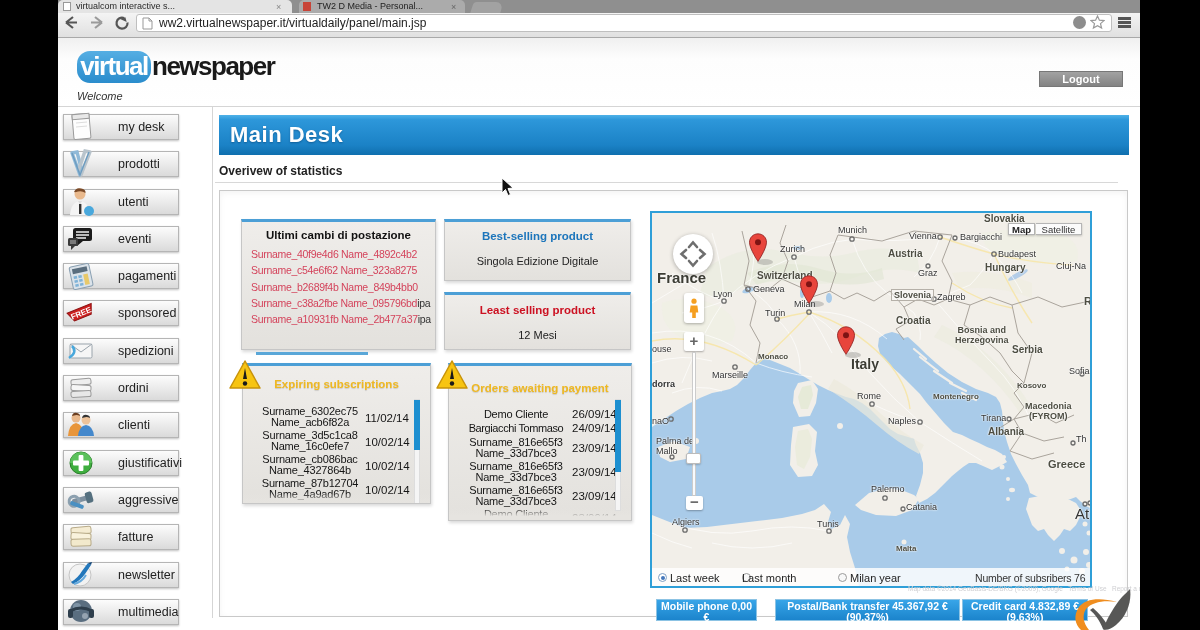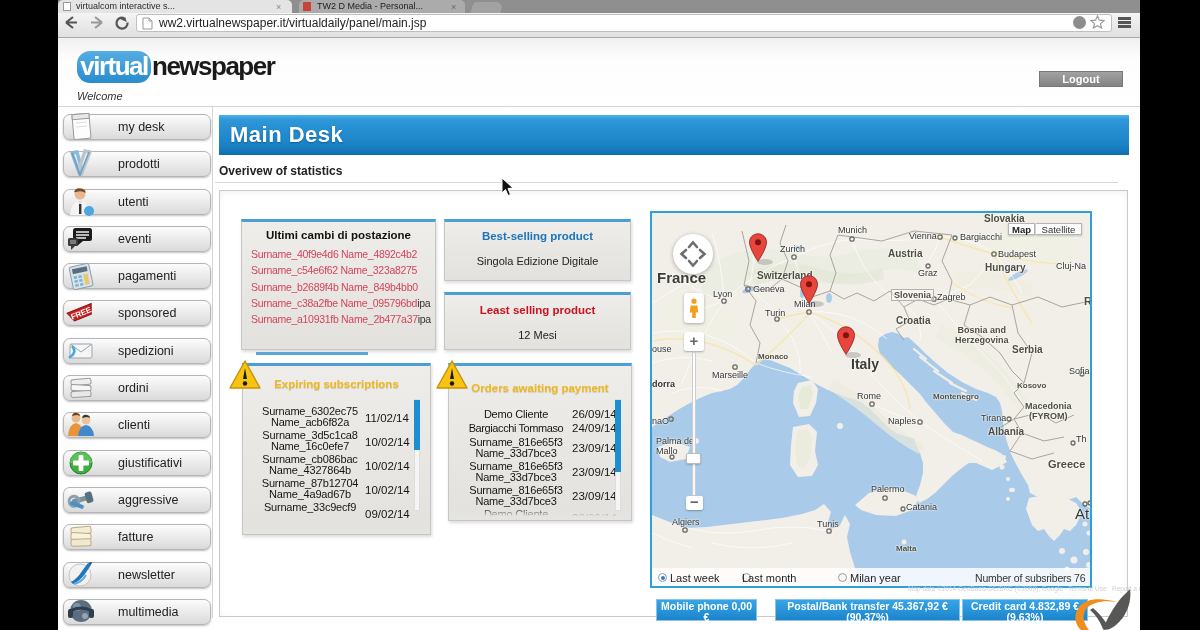--- a/index.html
+++ b/index.html
@@ -14,34 +14,34 @@
 #urlbar{left:136px;top:14px;width:976px;height:18px;background:#fff;border:1px solid #bfbfbf;border-radius:3px;color:#222;font-size:12px;line-height:16px;padding-left:22px;white-space:nowrap}
 
 #pagehead{left:58px;top:38px;width:1082px;height:69px;background:linear-gradient(180deg,#f0f0f0 0,#fdfdfd 30%,#ffffff 100%)}
 #logoblue{left:77px;top:51px;width:74px;height:32px;background:linear-gradient(180deg,#55aee3,#2a8ccc);border-radius:13px;color:#fff;font-weight:bold;font-size:26px;letter-spacing:-1.5px;text-align:center;line-height:31px}
 #logoblack{left:152px;top:51px;height:32px;color:#1a1a1a;font-weight:bold;font-size:26px;letter-spacing:-1.5px;line-height:31px}
 #welcome{left:77px;top:90px;font-style:italic;font-size:11px;color:#333}
 #hline{left:58px;top:106px;width:1082px;height:1px;background:#d5d5d5}
 #vline{left:212px;top:107px;width:1px;height:511px;background:#d5d5d5}
 #logout{left:1039px;top:71px;width:84px;height:16px;background:linear-gradient(180deg,#a2a2a2,#838383);border:1px solid #777;color:#fff;font-weight:bold;font-size:11px;text-align:center;line-height:15px}
 
-.sbtn{left:63px;width:148px;height:26px;background:linear-gradient(180deg,#fcfcfc,#dadada);border:1px solid #b5b5b5;border-radius:7px;box-shadow:0 1px 2px rgba(0,0,0,.25);color:#222;font-size:12.5px;line-height:25px;padding-left:54px}
+.sbtn{left:63px;width:116px;height:26px;background:linear-gradient(180deg,#fcfcfc,#dadada);border:1px solid #b5b5b5;border-radius:0;box-shadow:0 1px 2px rgba(0,0,0,.25);color:#222;font-size:12.5px;line-height:25px;padding-left:54px}
 .sic{left:64px;width:34px;height:34px}
 
 #mainbar{left:219px;top:115px;width:910px;height:40px;background:linear-gradient(180deg,#4fb2e8 0,#2d97da 12%,#1b82c6 75%,#0f6fae 100%);color:#fff;font-weight:bold;font-size:22px;line-height:40px;padding-left:11px;letter-spacing:.5px;text-shadow:0 1px 2px rgba(0,40,80,.4)}
 #overview{left:219px;top:164px;font-weight:bold;font-size:12px;color:#222}
 #ovline{left:215px;top:182px;width:903px;height:1px;background:#d8d8d8}
 #contentbox{left:219px;top:190px;width:909px;height:427px;background:#fff;border:1px solid #c9c9c9;box-shadow:inset 0 2px 6px rgba(0,0,0,.05)}
 .gbox{overflow:hidden;background:linear-gradient(180deg,#efedea,#e3e1dd);border:1px solid #c6c6c6;border-top:3px solid #4c9fd6;box-shadow:1px 2px 3px rgba(0,0,0,.15)}
 .btitle{font-weight:bold;font-size:11.5px;text-align:center}
 
 #box1{left:241px;top:219px;width:195px;height:131px}
 #box2{left:444px;top:219px;width:187px;height:62px}
 #box3{left:444px;top:292px;width:187px;height:58px}
-#box4{left:242px;top:363px;width:189px;height:172px}
+#box4{left:242px;top:363px;width:189px;height:141px}
 #box5{left:448px;top:363px;width:184px;height:158px}
 .redrow{position:absolute;left:9px;color:#d4435b;font-size:10.5px;letter-spacing:-.3px;white-space:nowrap}
 .lrow{position:absolute;font-size:11px;color:#151515;text-align:center;line-height:10.5px;letter-spacing:-.2px}
 .ldate{position:absolute;font-size:11.5px;color:#151515}
 .sbar{position:absolute;width:6px;background:#f5f5f5;border:1px solid #ddd}
 .sthumb{position:absolute;width:6px;background:#1d8fd0}
 .warntri{position:absolute;width:34px;height:32px}
 
 #map{left:650px;top:211px;width:442px;height:377px;border:2px solid #2f9fd8;overflow:hidden;background:#a5c8e8}
 .mlbl{position:absolute;color:#333;white-space:nowrap;text-shadow:0 0 2px #fff,0 0 2px #fff}

